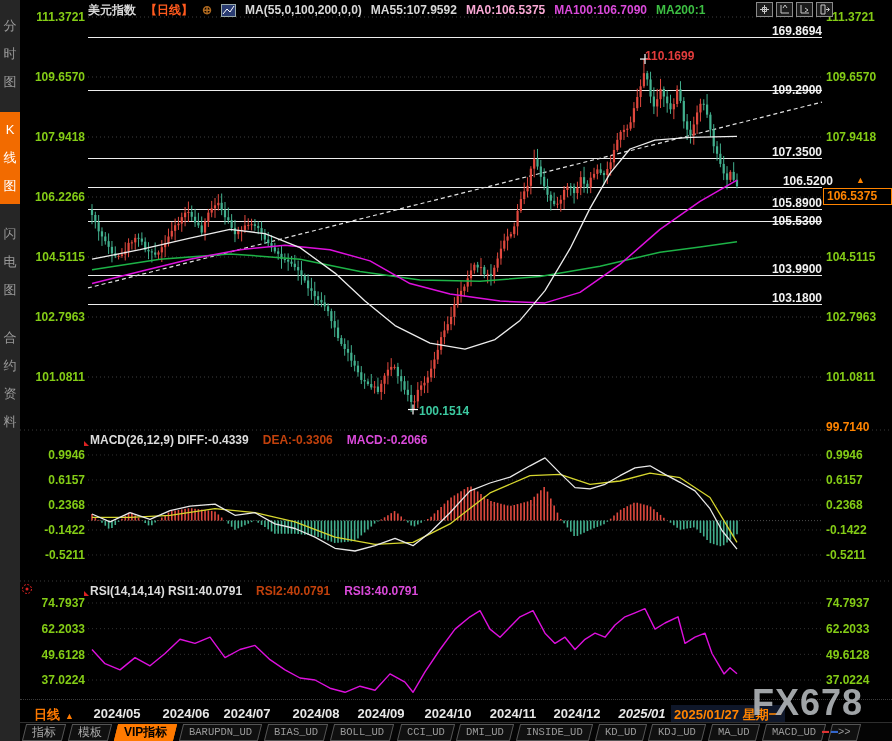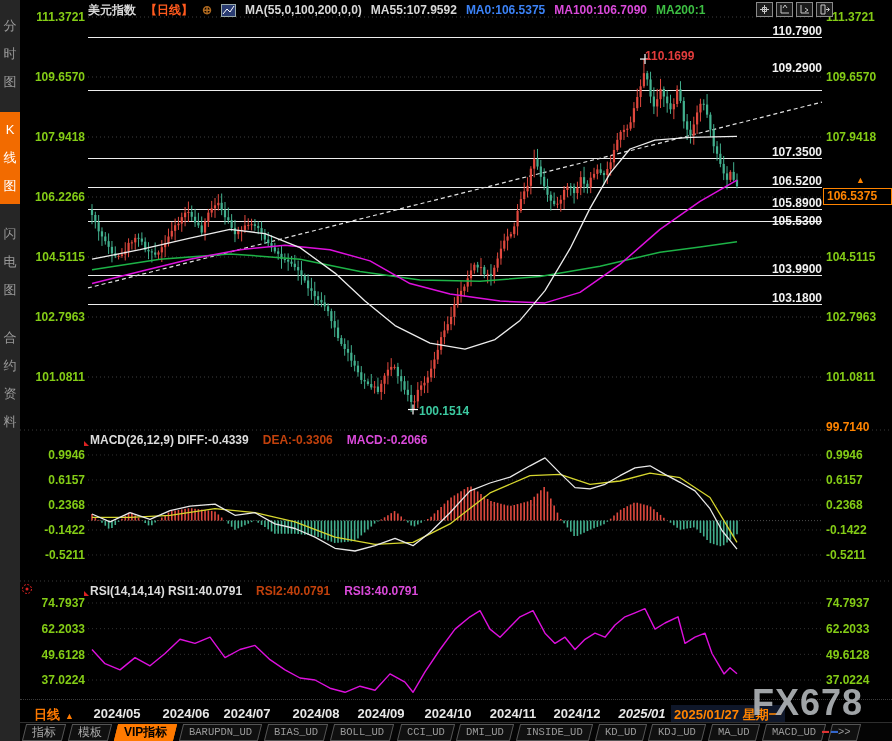--- a/index.html
+++ b/index.html
@@ -15,21 +15,21 @@
   
   .abs{position:absolute;white-space:nowrap;}
   .axnum{font-weight:700;font-size:12px;color:#84cc16;height:14px;line-height:14px;z-index:3;}
   .axnum.left{width:64px;text-align:right;left:21px;}
   .axnum.right{left:826px;text-align:left;}
   .linelabel{font-weight:700;font-size:12px;color:#f2f2f2;text-align:right;width:90px;z-index:3;}
   
   #header{left:88px;top:2px;width:666px;height:16px;overflow:hidden;z-index:4;
     font-size:12px;font-weight:700;color:#d8d8d8;display:flex;gap:9px;align-items:center;}
   .hdr-orange{color:#ff5a1e;}
-  .hdr-yellow{color:#3b82f6;}
+  .hdr-yellow{color:#f9a8d4;}
   .hdr-magenta{color:#da4ada;}
   .hdr-green{color:#3dbf43;}
   #hdr-icons{left:756px;top:2px;z-index:4;display:flex;gap:3px;}
   .hicon{width:15px;height:13px;border:1px solid #8a8a8a;background:#1b1b1b;display:flex;
     align-items:center;justify-content:center;}
   
   .anno-high{font-weight:700;font-size:12px;color:#e23c3c;z-index:3;}
   .anno-low{font-weight:700;font-size:12px;color:#3cc9a0;z-index:3;}
   
   #cur-price{left:823px;top:188px;width:64px;height:15px;border:1px solid #ff8400;background:#000;
@@ -830,24 +830,24 @@
       <div class="tb-tab mono"><span>INSIDE_UD</span></div>
       <div class="tb-tab mono"><span>KD_UD</span></div>
       <div class="tb-tab mono"><span>KDJ_UD</span></div>
       <div class="tb-tab mono"><span>MA_UD</span></div>
       <div class="tb-tab mono"><span>MACD_UD</span></div>
       <div class="tb-tab mono"><span>&gt;&gt;</span></div>
     </div>
   <div class="abs" id="scroll-dots"><span style="color:#d33;">▬</span><span style="color:#36c;">▬</span></div>
 
   <div class="abs" id="watermark">FX678</div>
-<div class="abs linelabel" style="left: 732px; top: 23.5px;">110.7900</div>
-    <div class="abs linelabel" style="left: 732px; top: 61px;">109.2900</div>
+<div class="abs linelabel" style="left: 732px; top: 23.5px;">169.8694</div>
+    <div class="abs linelabel" style="left: 732px; top: 83px;">109.2900</div>
     <div class="abs linelabel" style="left: 732px; top: 144.5px;">107.3500</div>
-    <div class="abs linelabel" style="left: 732px; top: 173.5px;">106.5200</div>
+    <div class="abs linelabel" style="left: 732px; top: 173.5px; padding-left: 11px;">106.5200</div>
     <div class="abs linelabel" style="left: 732px; top: 195.5px;">105.8900</div>
     <div class="abs linelabel" style="left: 732px; top: 214px;">105.5300</div>
     <div class="abs linelabel" style="left: 732px; top: 261.5px;">103.9900</div>
     <div class="abs linelabel" style="left: 732px; top: 290.5px;">103.1800</div>
     <div class="abs axnum left" style="top: 10px;">111.3721</div>
     <div class="abs axnum right" style="top: 10px;">111.3721</div>
     <div class="abs axnum left" style="top: 70px;">109.6570</div>
     <div class="abs axnum right" style="top: 70px;">109.6570</div>
     <div class="abs axnum left" style="top: 130px;">107.9418</div>
     <div class="abs axnum right" style="top: 130px;">107.9418</div>

